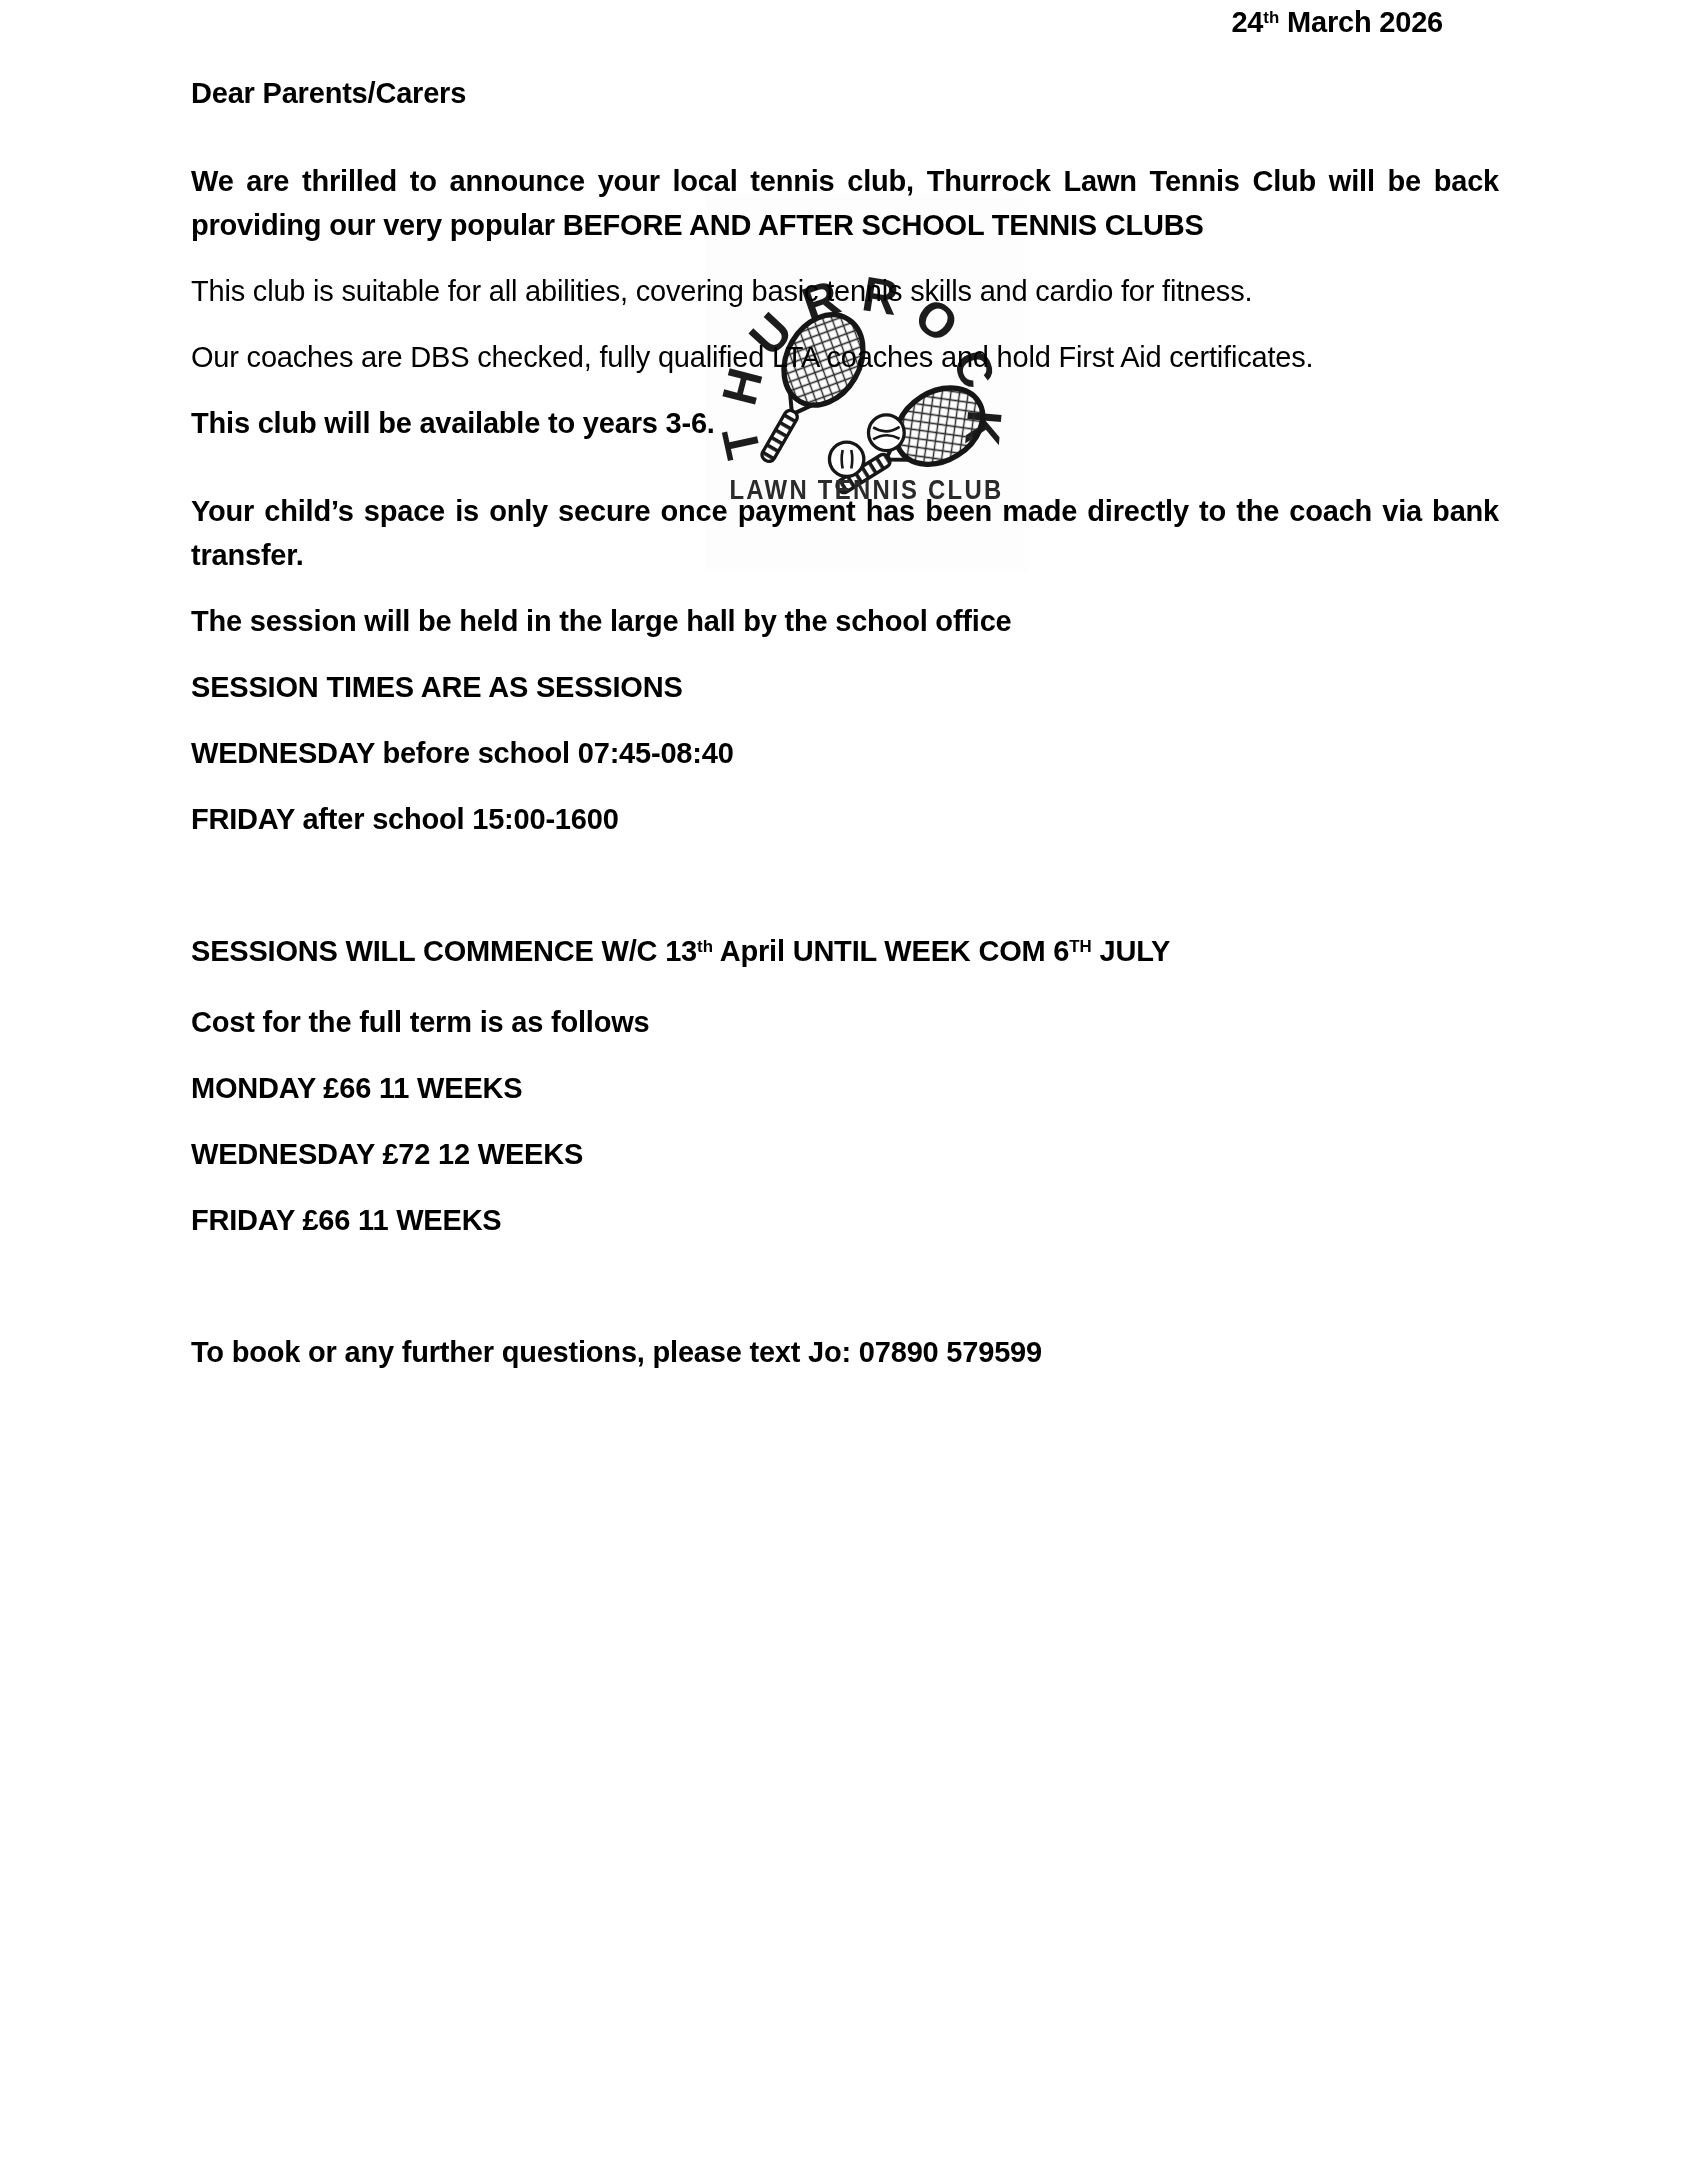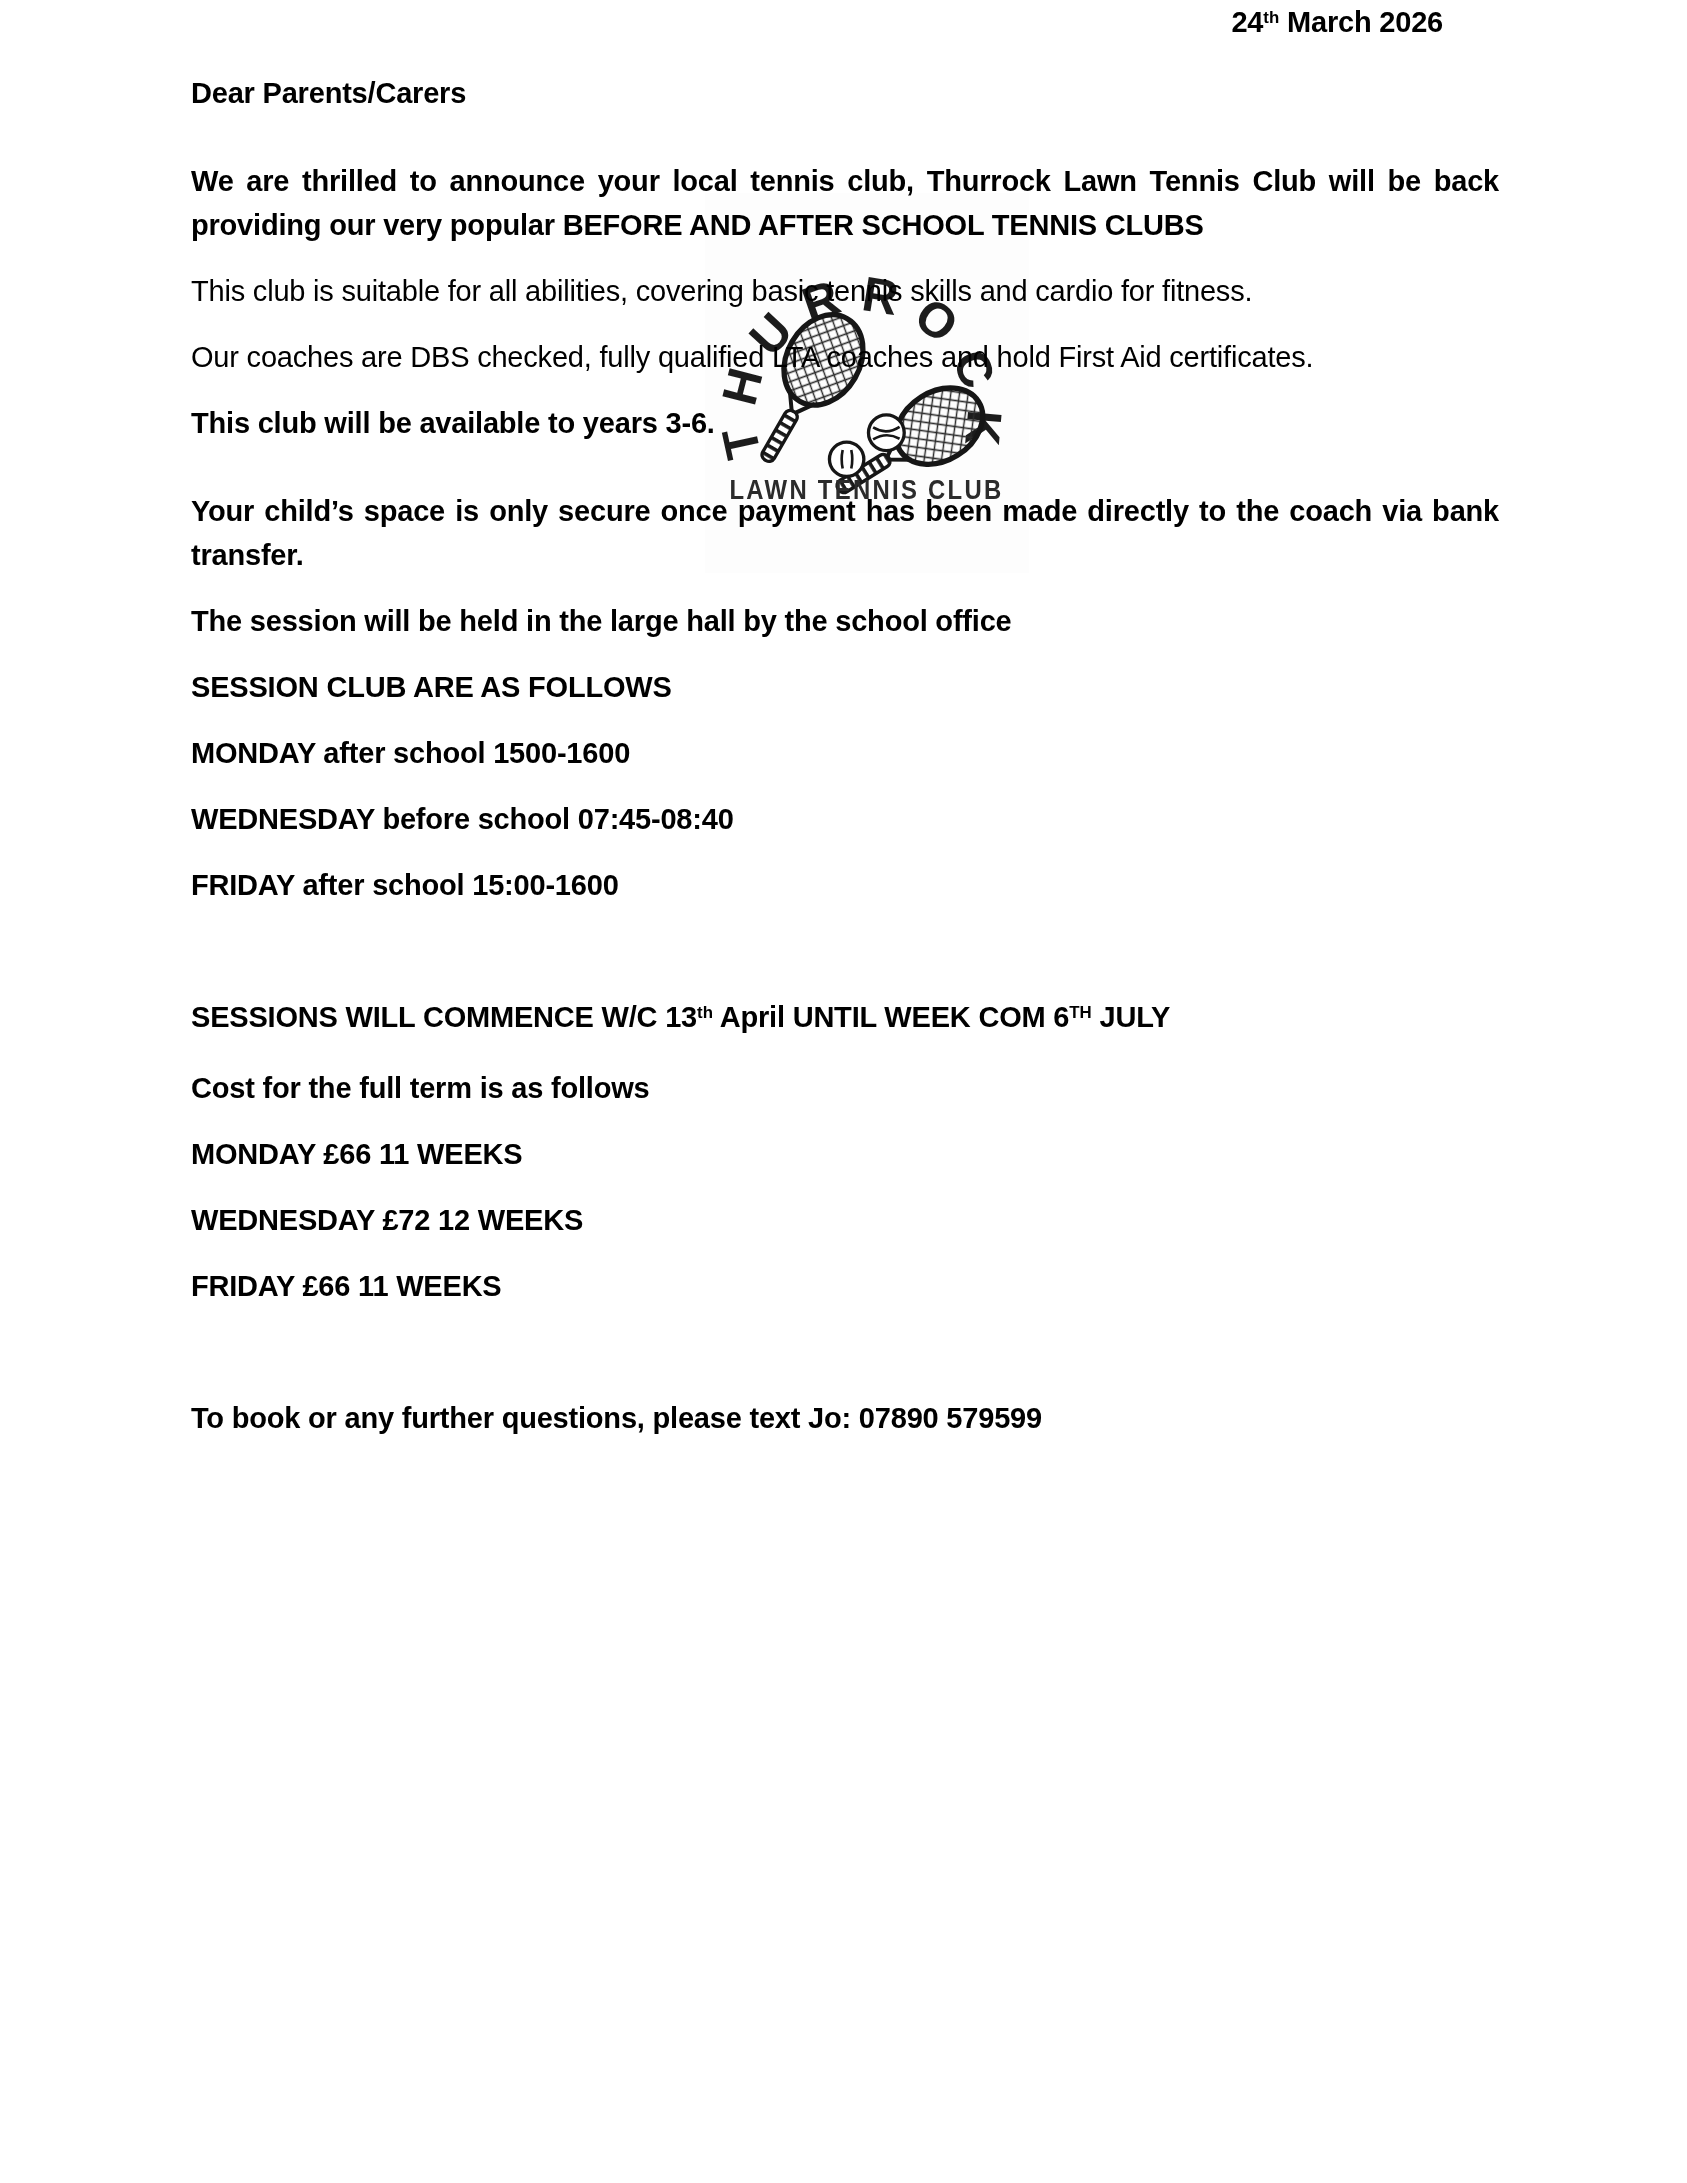--- a/index.html
+++ b/index.html
@@ -106,23 +106,22 @@
     <p>This club is suitable for all abilities, covering basic tennis skills and cardio for fitness.</p>
 
     <p>Our coaches are DBS checked, fully qualified LTA coaches and hold First Aid certificates.</p>
 
     <p class="b">This club will be available to years 3-6.</p>
 
     <p class="b just"><span>Your child’s space is only secure once payment has been made directly to the coach via bank</span> <span>transfer.</span></p>
 
     <p class="b">The session will be held in the large hall by the school office</p>
 
-    <p class="b">SESSION CLUB ARE AS FOLLOWS</p>
+    <p class="b">SESSION TIMES ARE AS SESSIONS</p>
 
-    <p class="b">MONDAY after school 1500-1600</p>
 
     <p class="b">WEDNESDAY before school 07:45-08:40</p>
 
     <p class="b">FRIDAY after school 15:00-1600</p>
 
     <p class="empty"></p>
 
     <p class="b"><span>SESSIONS WILL COMMENCE W/C 13</span><span class="sup">th</span><span> April UNTIL WEEK COM 6</span><span class="sup">TH</span><span> JULY</span></p>
 
     <p class="b">Cost for the full term is as follows</p>

